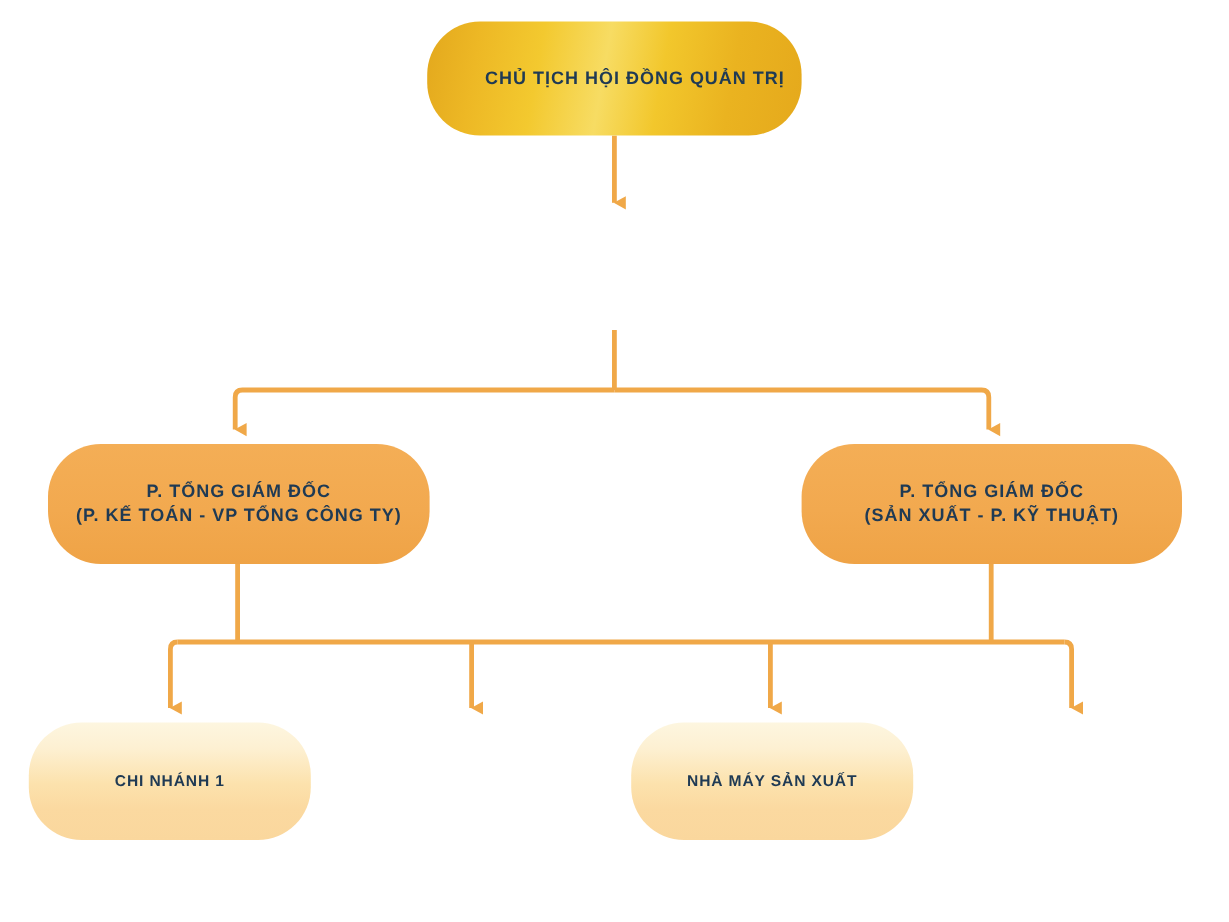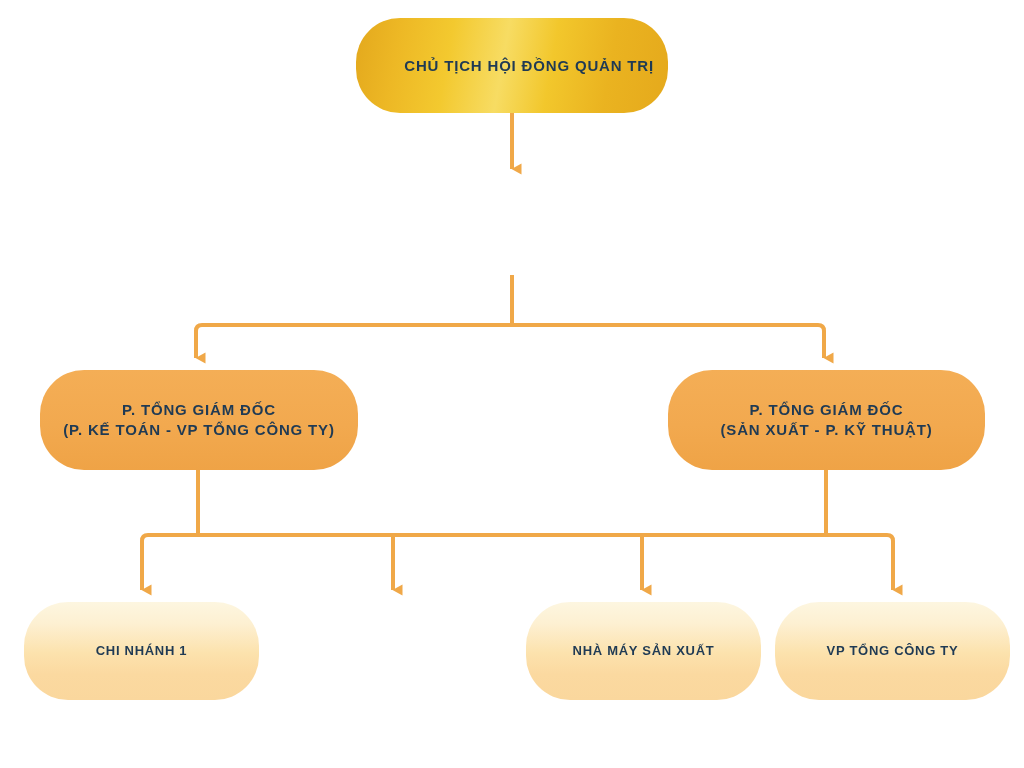--- a/index.html
+++ b/index.html
@@ -116,17 +116,14 @@
 
   <div class="node lvl-leaf" style="left:24px;top:602px;width:235px;height:98px;">
     <span class="label">CHI NHÁNH 1</span>
   </div>
 
 
   <div class="node lvl-leaf" style="left:526px;top:602px;width:235px;height:98px;">
     <span class="label">NHÀ MÁY SẢN XUẤT</span>
   </div>
 
-  <div class="node lvl-leaf" style="left:775px;top:602px;width:235px;height:98px;">
-    <span class="label">VP TỔNG CÔNG TY</span>
-  </div>
 
 </div>
 
 </body></html>

